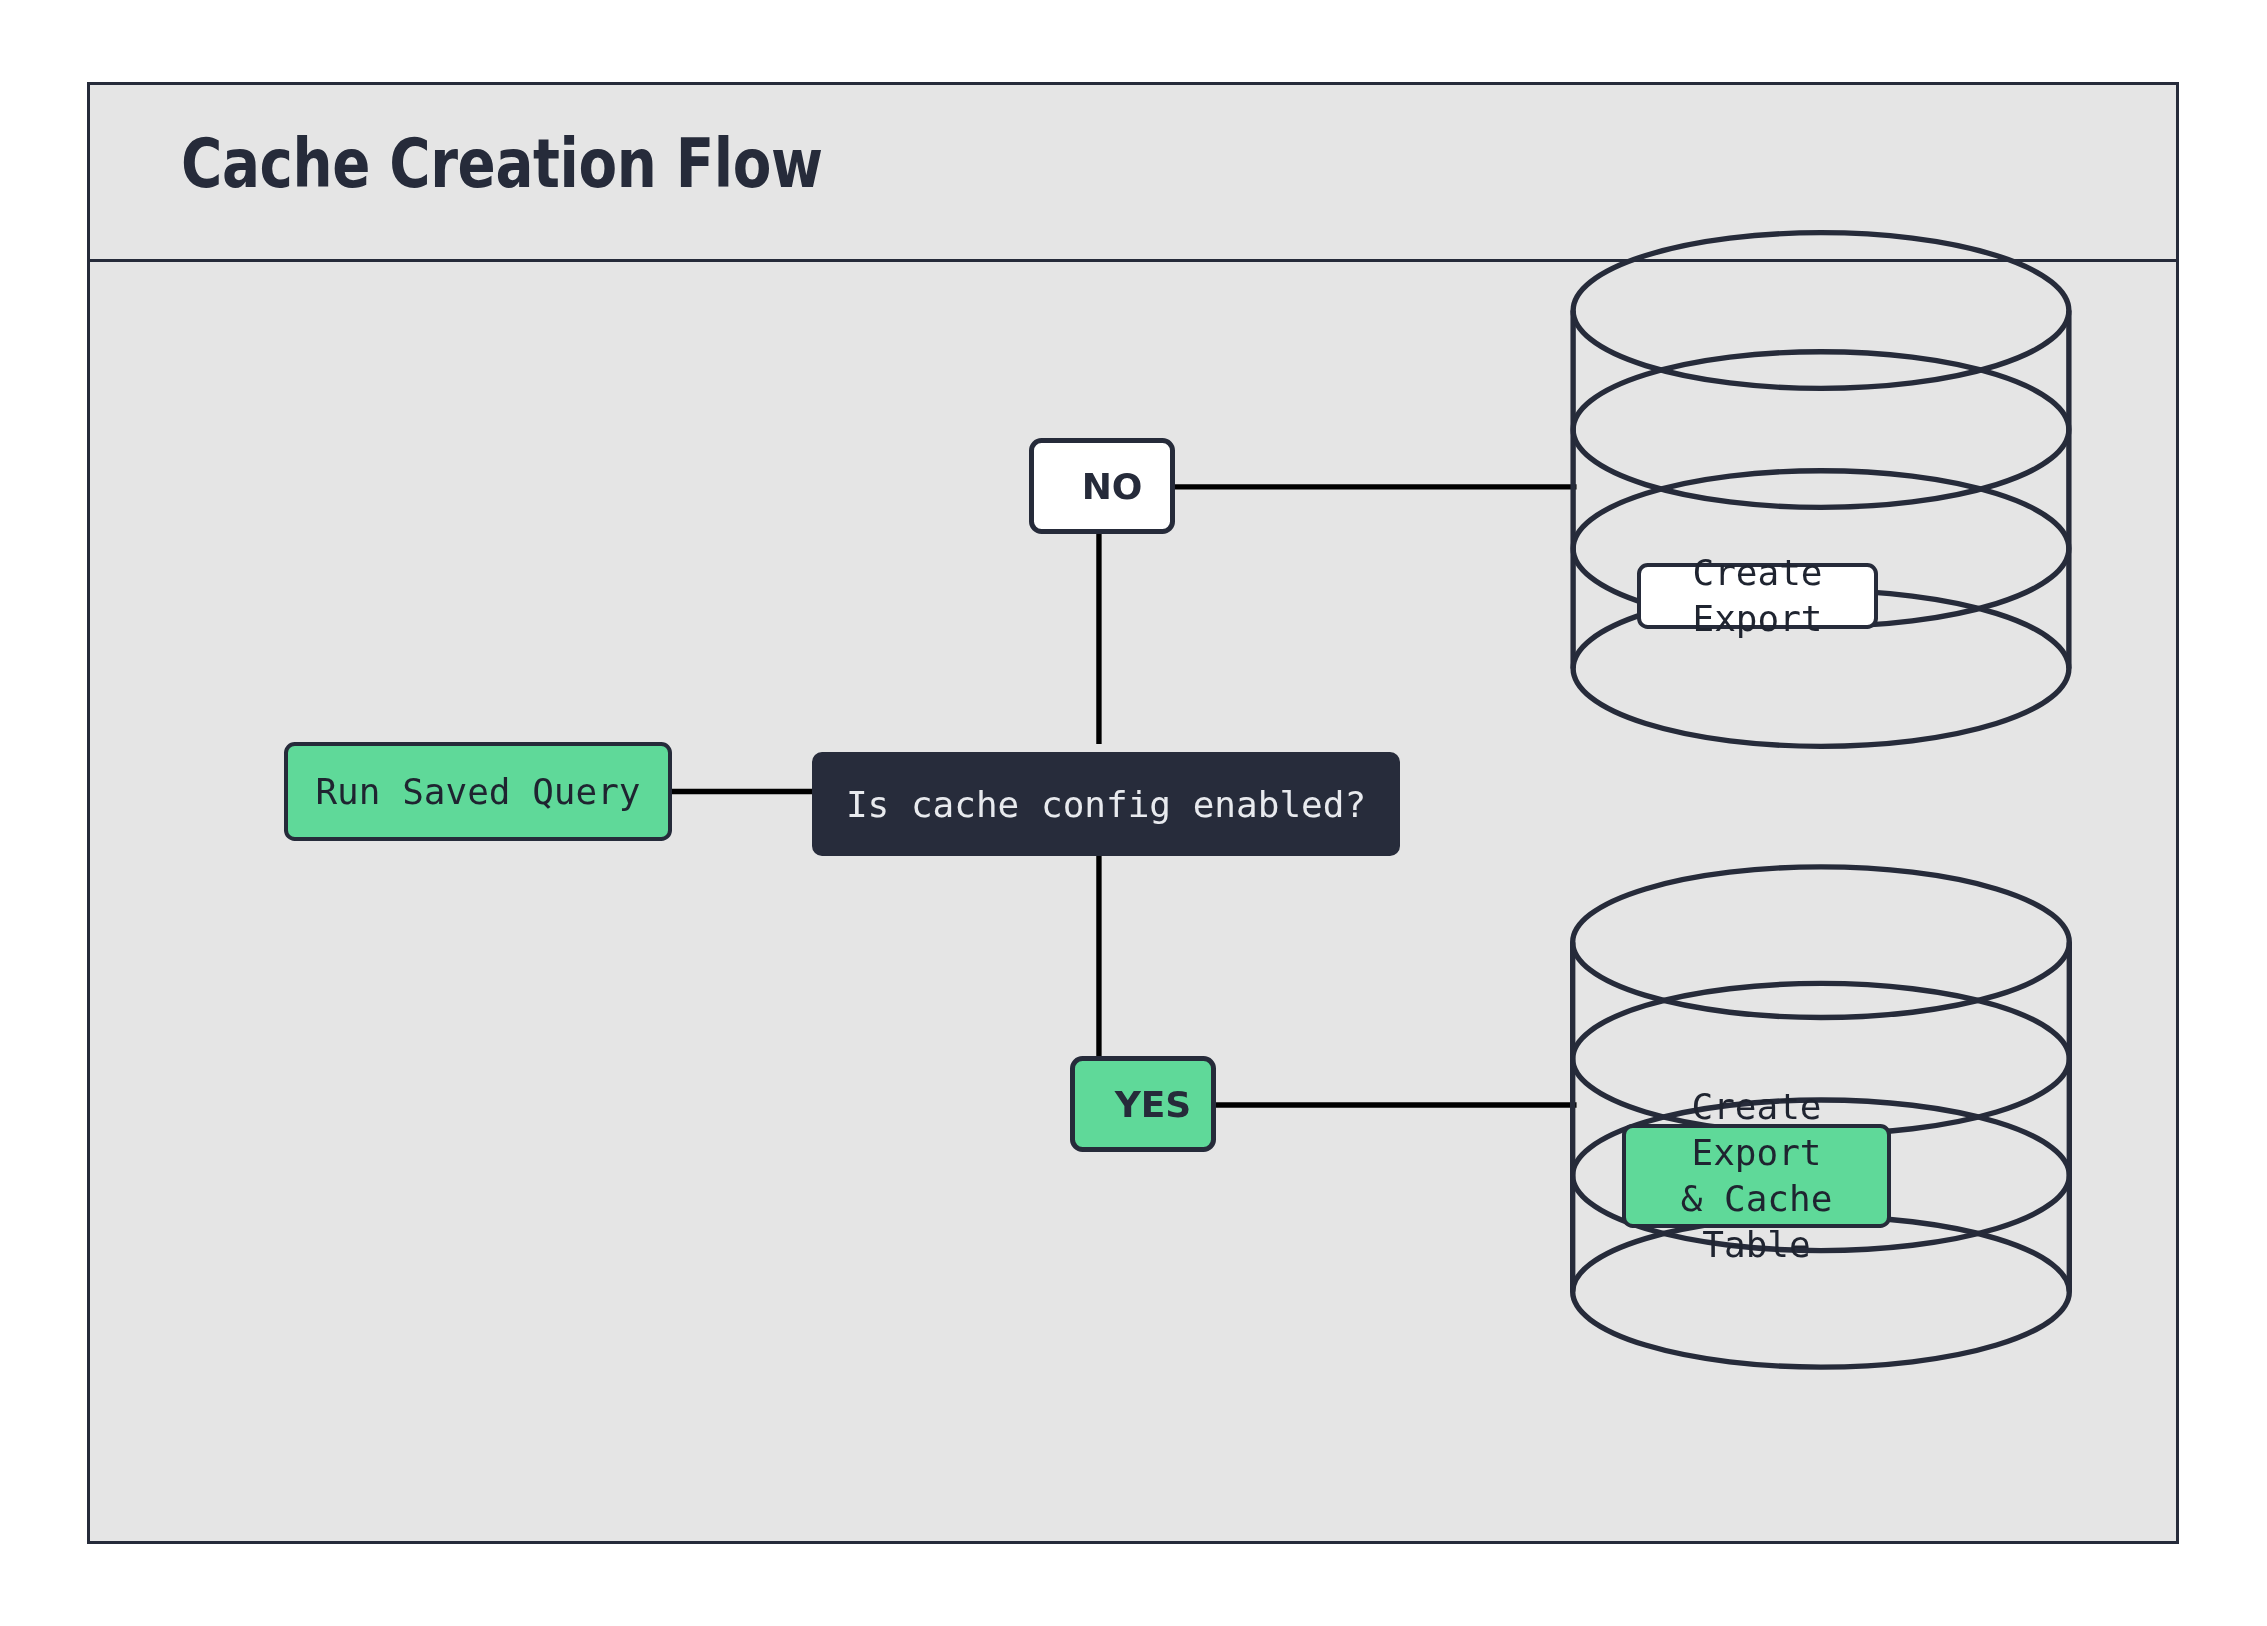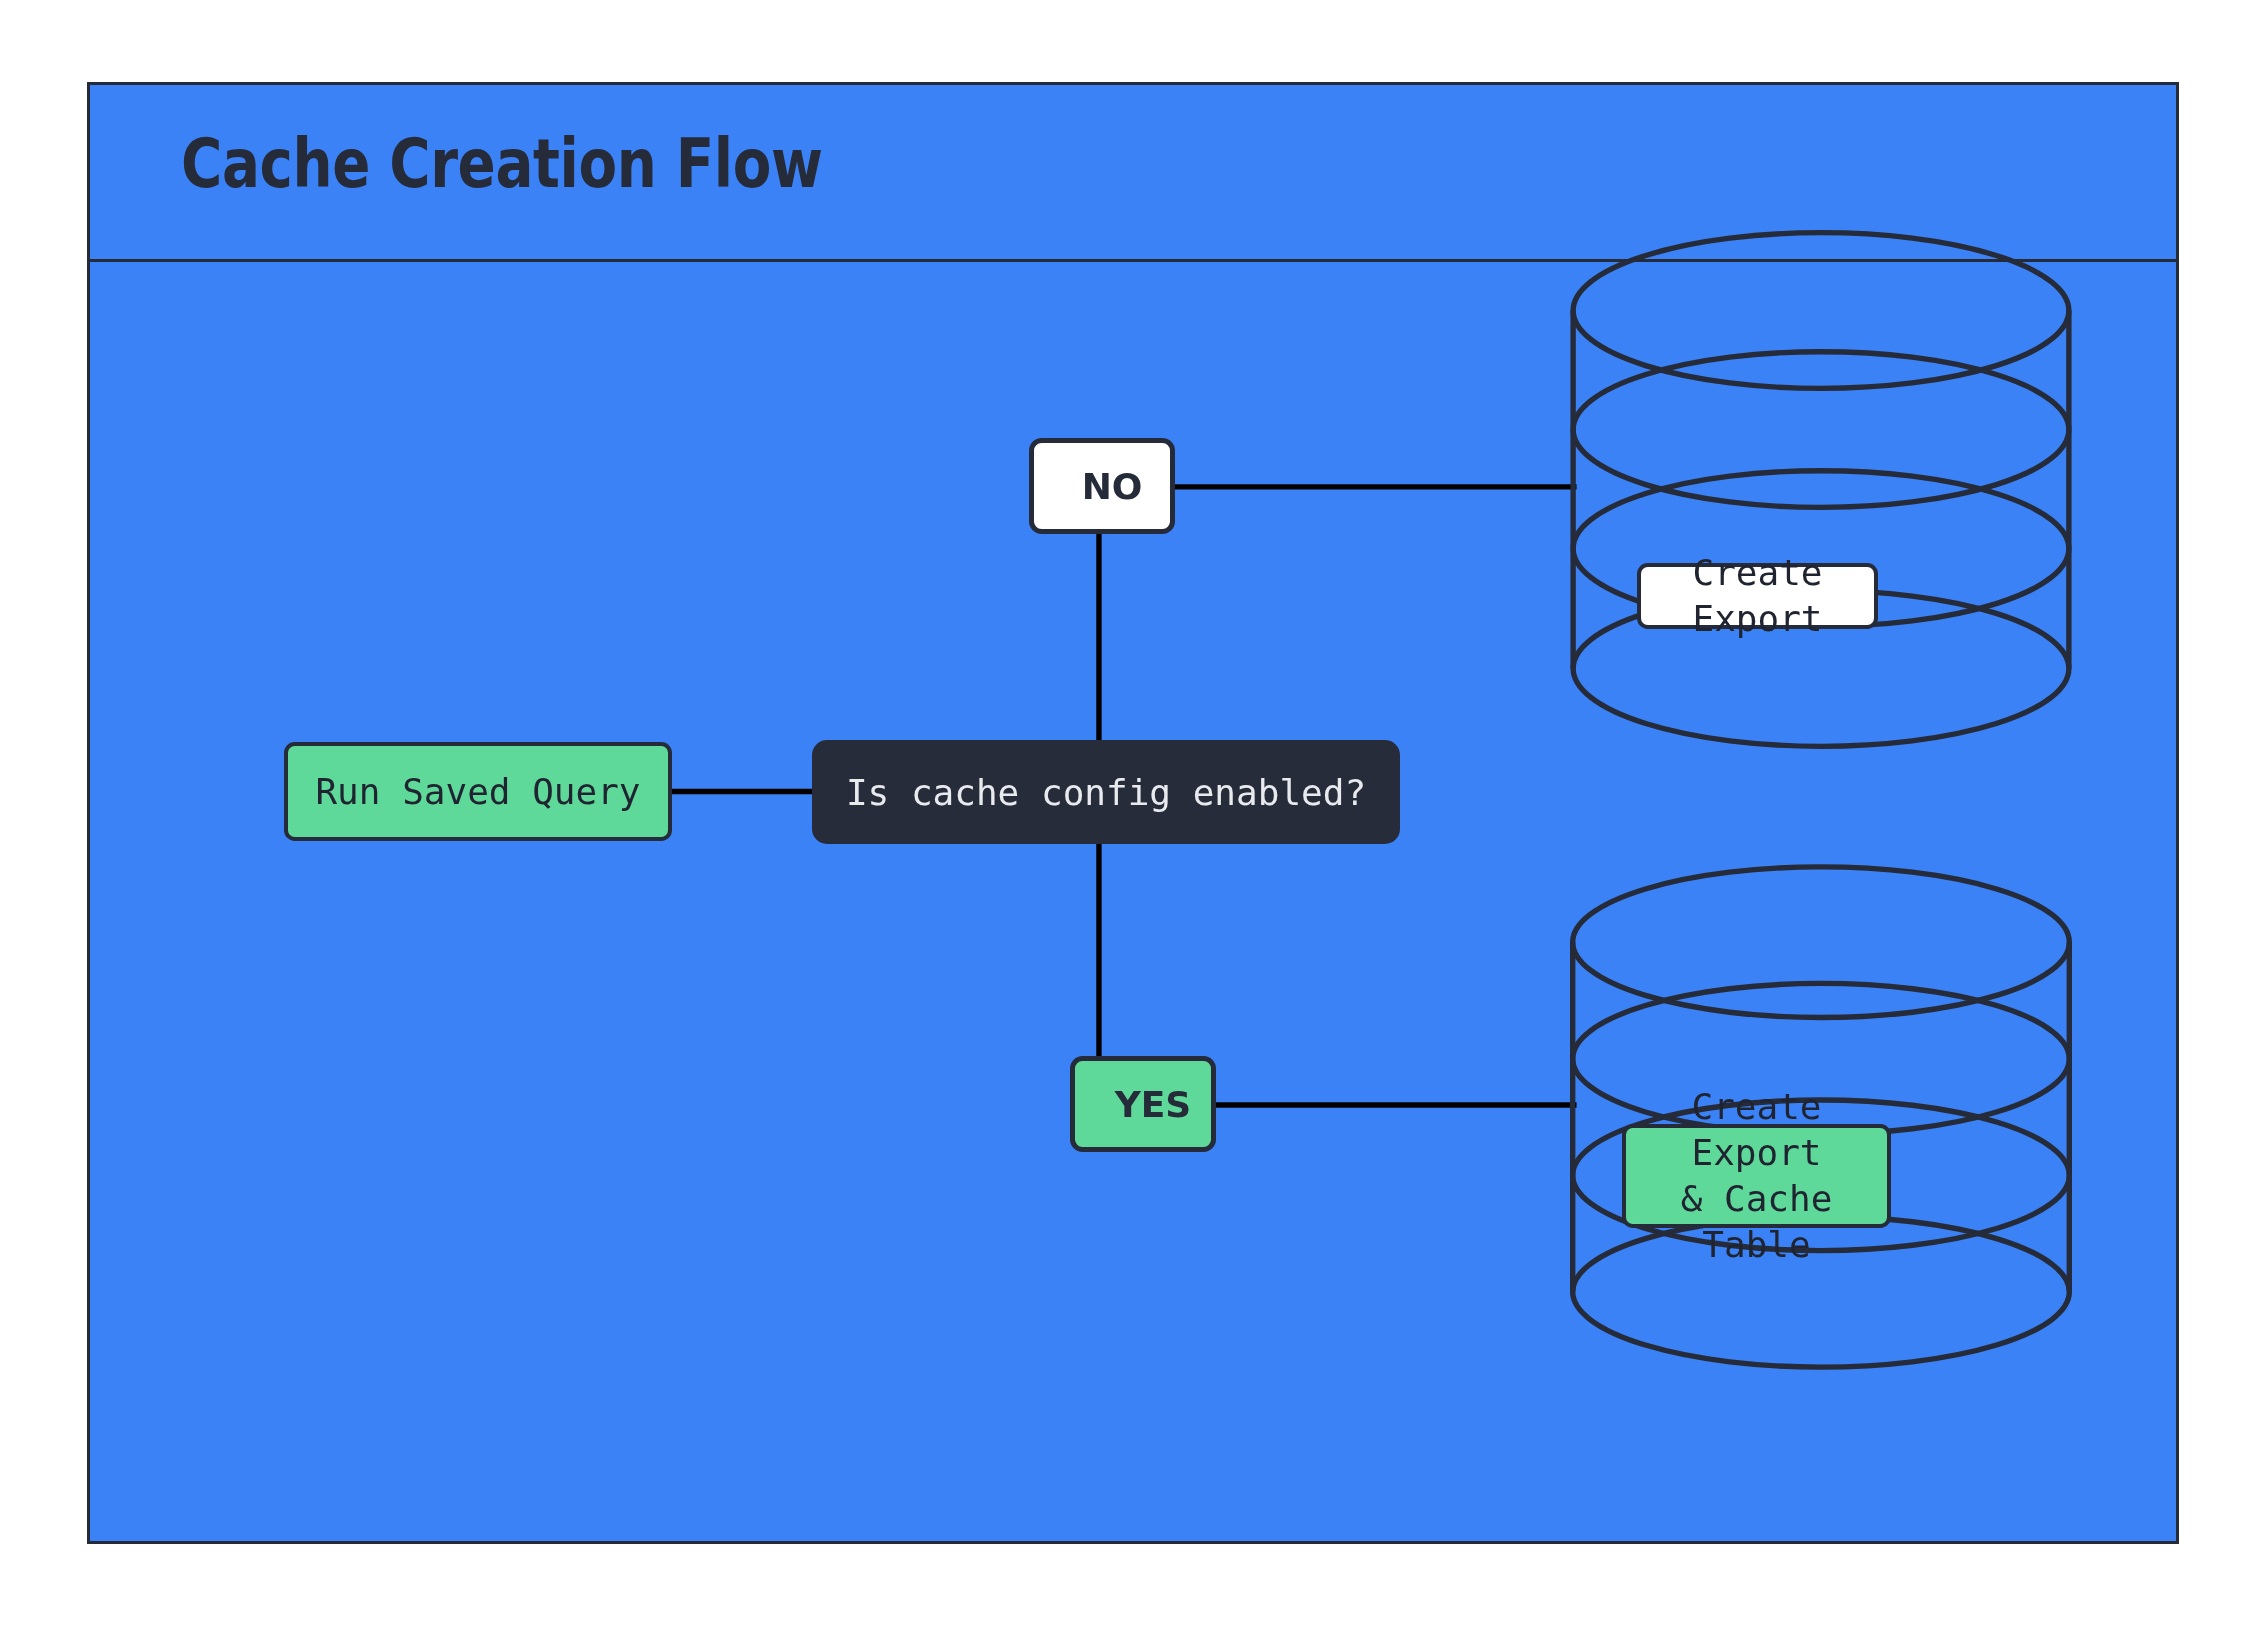--- a/index.html
+++ b/index.html
@@ -17,21 +17,21 @@
 
   
   #diagram-frame {
     position: absolute;
     left: 87px;
     top: 82px;
     width: 2092px;
     height: 1462px;
     border: 3.6px solid #262b3a;
     box-sizing: border-box;
-    background: #3b82f6;
+    background: #e5e5e5;
   }
 
   
   #diagram-header {
     position: absolute;
     left: 0;
     top: 0;
     width: 100%;
     height: 177px;
     border-bottom: 3.6px solid #262b3a;
@@ -96,24 +96,24 @@
   }
   .node-dark {
     background: #272c3b;
     color: #e8eaee;
     border-color: #272c3b;
   }
 
   
   #node-decision {
     left: 722px;
-    top: 478px;
+    top: 490px;
     width: 588px;
     height: 104px;
-    border-radius: 15px;
+    border-radius: 10px;
   }
 
   
   #node-run-saved-query {
     left: 194px;
     top: 480px;
     width: 388px;
     height: 99px;
   }
 

